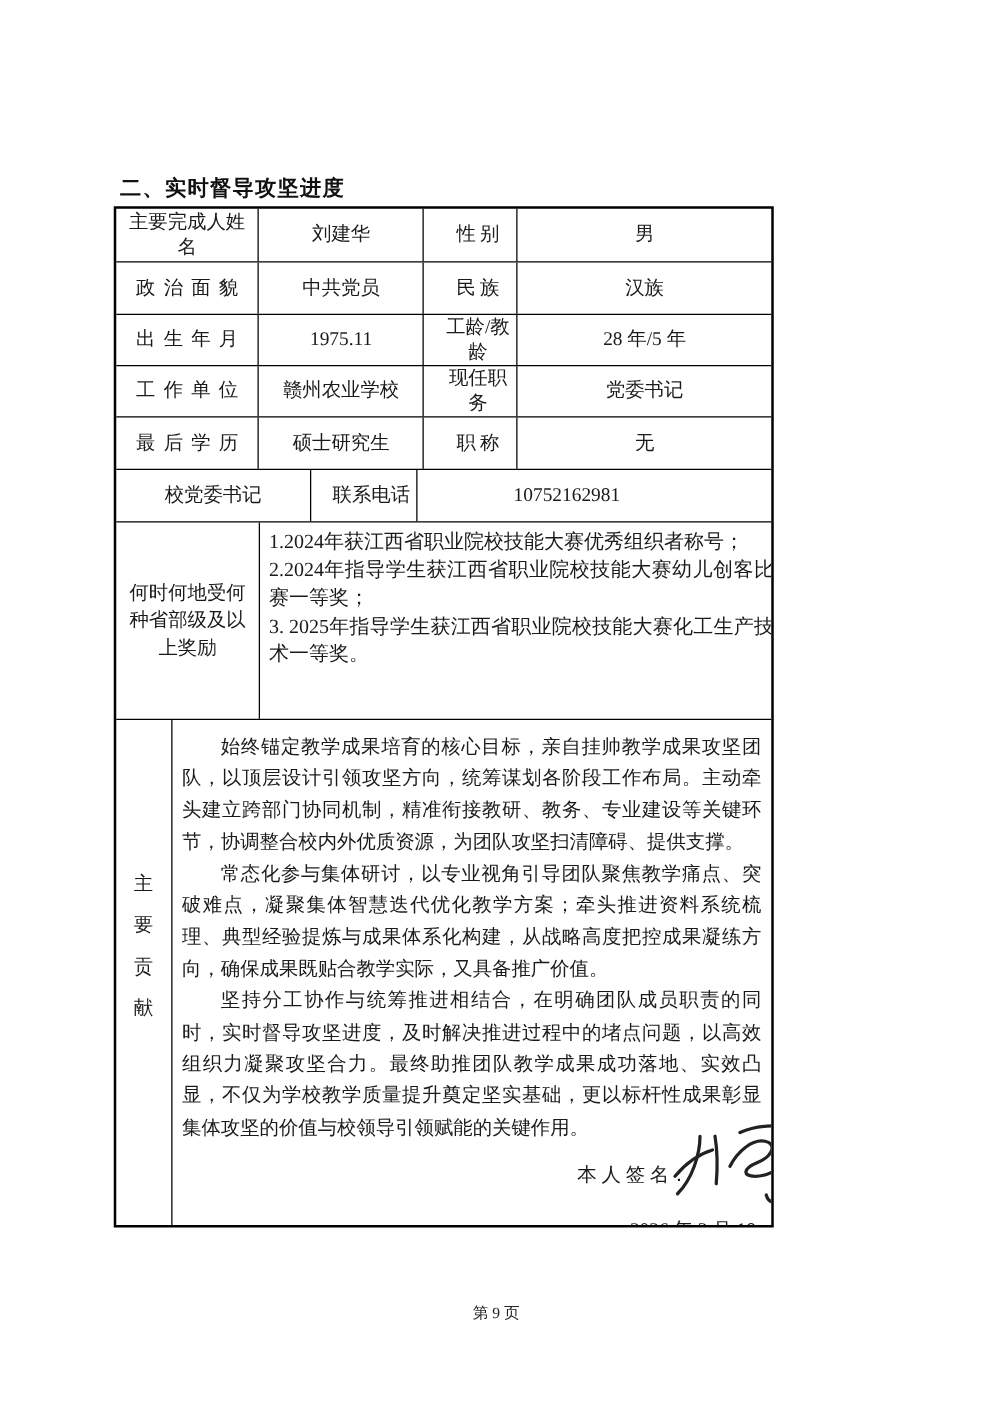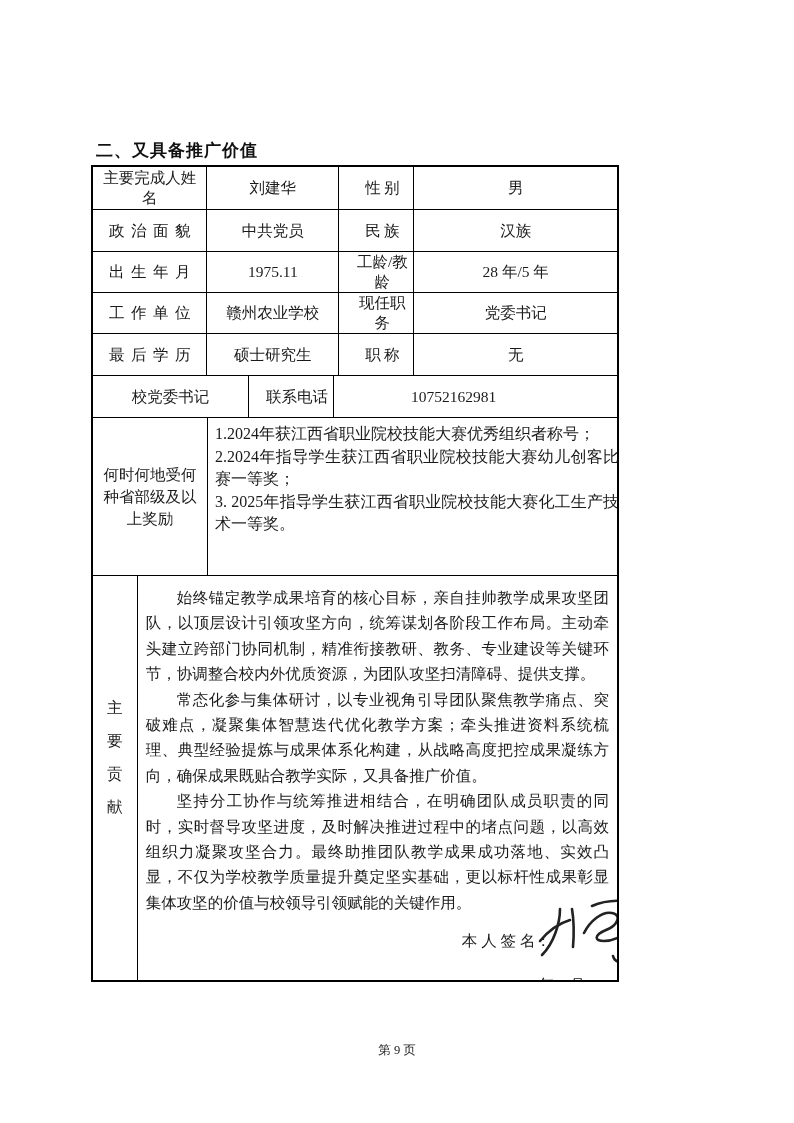--- a/index.html
+++ b/index.html
@@ -126,21 +126,21 @@
     text-align: center;
     font-size: 12.5px;
     color: #222;
   }
 </style>
 </head>
 <body>
 
 <div class="page">
 
-  <div class="section-title">二、又具备推广价值</div>
+  <div class="section-title">二、实时督导攻坚进度</div>
 
   <div class="tbl">
 
     <div class="row h42">
       <div class="cell c0">主要完成人姓名</div>
       <div class="cell c1">刘建华</div>
       <div class="cell c2 ls2">性别</div>
       <div class="cell c3">男</div>
     </div>
 

